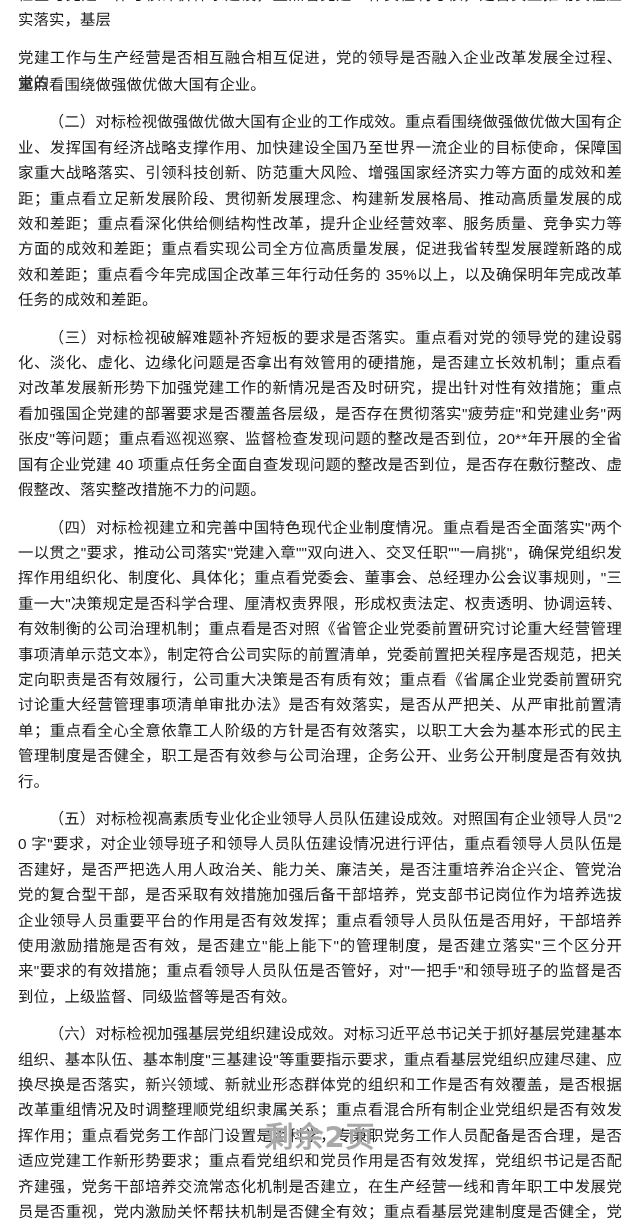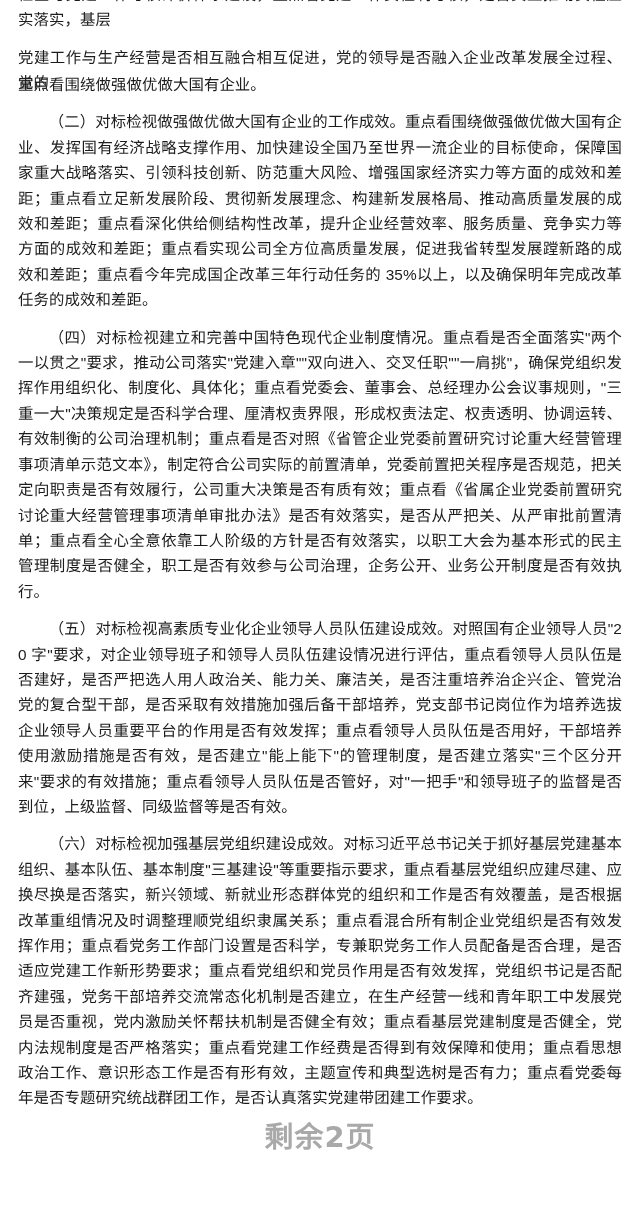--- a/index.html
+++ b/index.html
@@ -86,20 +86,21 @@
 <div id="doc-page">
 
   <div id="page-top-fragment">
     <p class="para">检查与党建工作考核评价体系建设，重点看党建工作责任制考核，是否真正推动责任压实落实，基层</p>
     <p class="para">党建工作与生产经营是否相互融合相互促进，党的领导是否融入企业改革发展全过程、党的</p>
   </div>
 
   <div id="page-body">
     <p class="para">重点看围绕做强做优做大国有企业。</p>
     <p class="para indent">（二）对标检视做强做优做大国有企业的工作成效。重点看围绕做强做优做大国有企业、发挥国有经济战略支撑作用、加快建设全国乃至世界一流企业的目标使命，保障国家重大战略落实、引领科技创新、防范重大风险、增强国家经济实力等方面的成效和差距；重点看立足新发展阶段、贯彻新发展理念、构建新发展格局、推动高质量发展的成效和差距；重点看深化供给侧结构性改革，提升企业经营效率、服务质量、竞争实力等方面的成效和差距；重点看实现公司全方位高质量发展，促进我省转型发展蹚新路的成效和差距；重点看今年完成国企改革三年行动任务的 35%以上，以及确保明年完成改革任务的成效和差距。</p>
+    <p class="para indent">（三）对标检视破解难题补齐短板的要求是否落实。重点看对党的领导党的建设弱化、淡化、虚化、边缘化问题是否拿出有效管用的硬措施，是否建立长效机制；重点看对改革发展新形势下加强党建工作的新情况是否及时研究，提出针对性有效措施；重点看加强国企党建的部署要求是否覆盖各层级，是否存在贯彻落实"疲劳症"和党建业务"两张皮"等问题；重点看巡视巡察、监督检查发现问题的整改是否到位，20**年开展的全省国有企业党建 40 项重点任务全面自查发现问题的整改是否到位，是否存在敷衍整改、虚假整改、落实整改措施不力的问题。</p>
     <p class="para indent">（四）对标检视建立和完善中国特色现代企业制度情况。重点看是否全面落实"两个一以贯之"要求，推动公司落实"党建入章""双向进入、交叉任职""一肩挑"，确保党组织发挥作用组织化、制度化、具体化；重点看党委会、董事会、总经理办公会议事规则，"三重一大"决策规定是否科学合理、厘清权责界限，形成权责法定、权责透明、协调运转、有效制衡的公司治理机制；重点看是否对照《省管企业党委前置研究讨论重大经营管理事项清单示范文本》，制定符合公司实际的前置清单，党委前置把关程序是否规范，把关定向职责是否有效履行，公司重大决策是否有质有效；重点看《省属企业党委前置研究讨论重大经营管理事项清单审批办法》是否有效落实，是否从严把关、从严审批前置清单；重点看全心全意依靠工人阶级的方针是否有效落实，以职工大会为基本形式的民主管理制度是否健全，职工是否有效参与公司治理，企务公开、业务公开制度是否有效执行。</p>
     <p class="para indent">（五）对标检视高素质专业化企业领导人员队伍建设成效。对照国有企业领导人员"20 字"要求，对企业领导班子和领导人员队伍建设情况进行评估，重点看领导人员队伍是否建好，是否严把选人用人政治关、能力关、廉洁关，是否注重培养治企兴企、管党治党的复合型干部，是否采取有效措施加强后备干部培养，党支部书记岗位作为培养选拔企业领导人员重要平台的作用是否有效发挥；重点看领导人员队伍是否用好，干部培养使用激励措施是否有效，是否建立"能上能下"的管理制度，是否建立落实"三个区分开来"要求的有效措施；重点看领导人员队伍是否管好，对"一把手"和领导班子的监督是否到位，上级监督、同级监督等是否有效。</p>
     <p class="para indent">（六）对标检视加强基层党组织建设成效。对标习近平总书记关于抓好基层党建基本组织、基本队伍、基本制度"三基建设"等重要指示要求，重点看基层党组织应建尽建、应换尽换是否落实，新兴领域、新就业形态群体党的组织和工作是否有效覆盖，是否根据改革重组情况及时调整理顺党组织隶属关系；重点看混合所有制企业党组织是否有效发挥作用；重点看党务工作部门设置是否科学，专兼职党务工作人员配备是否合理，是否适应党建工作新形势要求；重点看党组织和党员作用是否有效发挥，党组织书记是否配齐建强，党务干部培养交流常态化机制是否建立，在生产经营一线和青年职工中发展党员是否重视，党内激励关怀帮扶机制是否健全有效；重点看基层党建制度是否健全，党内法规制度是否严格落实；重点看党建工作经费是否得到有效保障和使用；重点看思想政治工作、意识形态工作是否有形有效，主题宣传和典型选树是否有力；重点看党委每年是否专题研究统战群团工作，是否认真落实党建带团建工作要求。</p>
   </div>
 
   <div id="paywall">
     <span class="pw-text">剩余2页</span>
   </div>
 
 </div>

